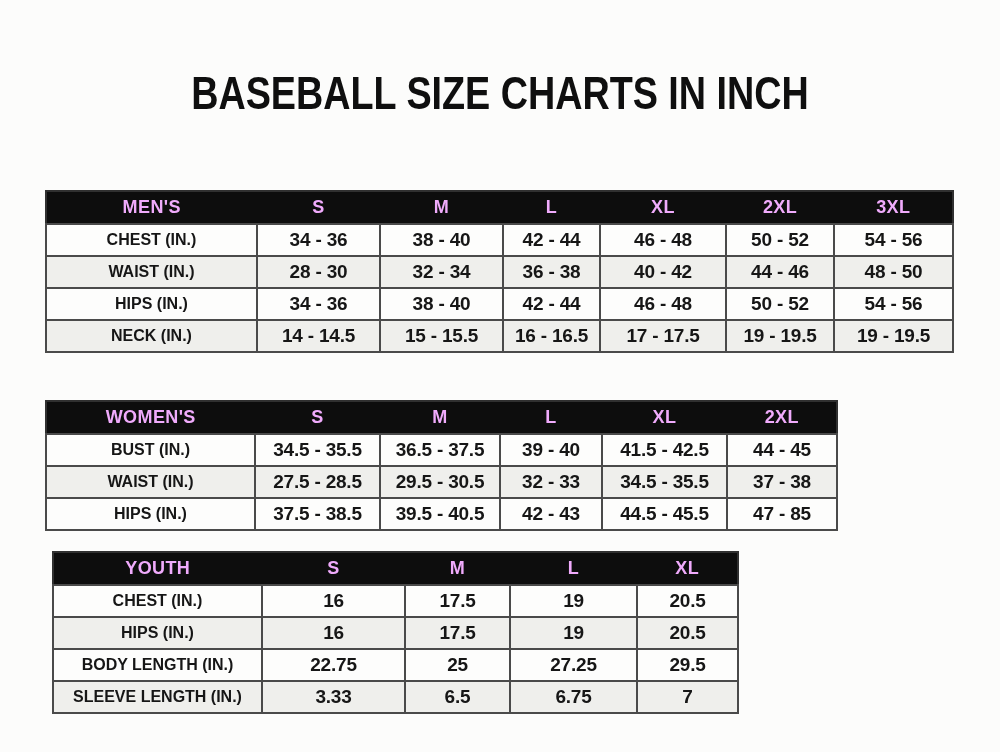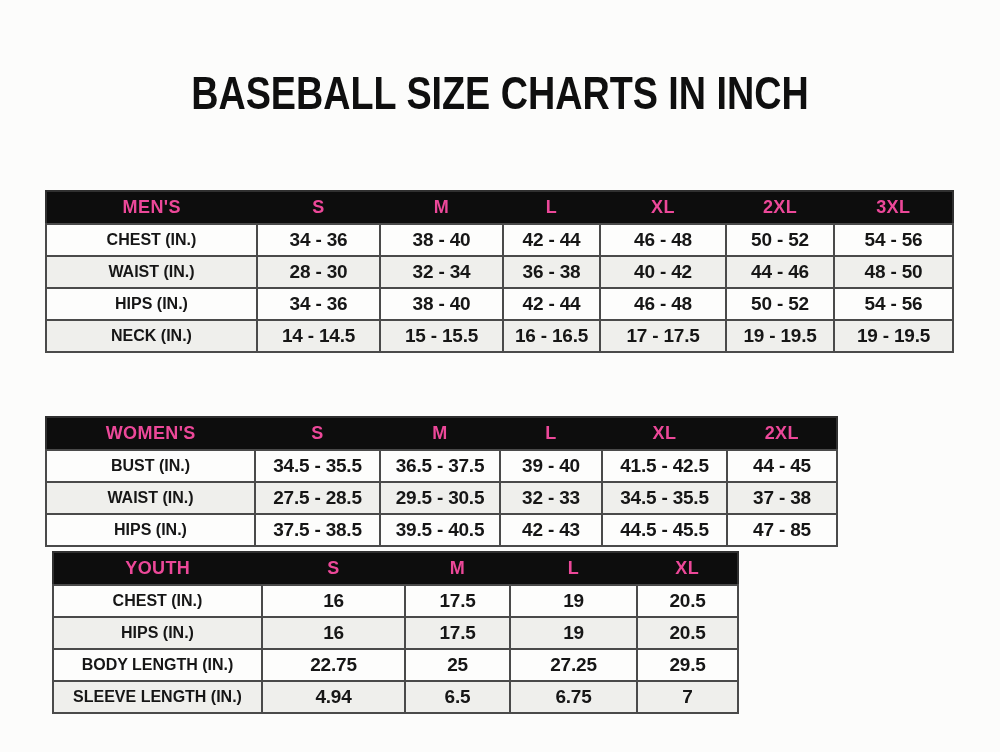--- a/index.html
+++ b/index.html
@@ -13,36 +13,36 @@
     text-align:center; font-size:46px; font-weight:bold;
     color:#0f0f0f; letter-spacing:0px;
     transform:scaleX(0.82); transform-origin:50% 50%;
     white-space:nowrap;
   }
   table.size-table {
     position:absolute; border-collapse:collapse; table-layout:fixed;
     border:2px solid #303030; background:#ffffff;
   }
   table.size-table th {
-    background:#0d0d0d; color:#ec4899;
+    background:#0d0d0d; color:#f0abfc;
     font-size:18px; font-weight:bold; letter-spacing:0.4px;
     height:31px; padding:0 2px; border:1px solid #0d0d0d;
     text-align:center; vertical-align:middle;
   }
   table.size-table td {
     border:2px solid #4a4a4a;
     font-size:19px; font-weight:bold; color:#161616;
     height:30px; padding:0 2px; text-align:center; vertical-align:middle;
     letter-spacing:-0.2px; white-space:nowrap; overflow:hidden;
   }
   table.size-table td.label-cell { font-size:16px; letter-spacing:0px; }
   table.size-table tbody tr:nth-child(odd) td { background:#fdfdfc; }
   table.size-table tbody tr:nth-child(even) td { background:#efefec; }
   #table-mens   { left:45px; top:190px; width:907px; }
-  #table-womens { left:45px; top:416px; width:791px;padding-left:40px; }
+  #table-womens { left:45px; top:400px; width:791px;padding-left:40px; }
   #table-youth  { left:52px; top:551px; width:685px;padding-left:8px; }
 </style>
 </head>
 <body>
 
 <div class="page">
 
   <div class="page-title">BASEBALL SIZE CHARTS IN INCH</div>
 
   <table class="size-table" id="table-mens">
@@ -187,21 +187,21 @@
         </tr>
         <tr>
           <td class="label-cell">BODY LENGTH (IN.)</td>
           <td>22.75</td>
           <td>25</td>
           <td>27.25</td>
           <td>29.5</td>
         </tr>
         <tr>
           <td class="label-cell">SLEEVE LENGTH (IN.)</td>
-          <td>4.94</td>
+          <td>3.33</td>
           <td>6.5</td>
           <td>6.75</td>
           <td>7</td>
         </tr>
       </tbody>
   </table>
 
 </div>
 
 </body></html>

